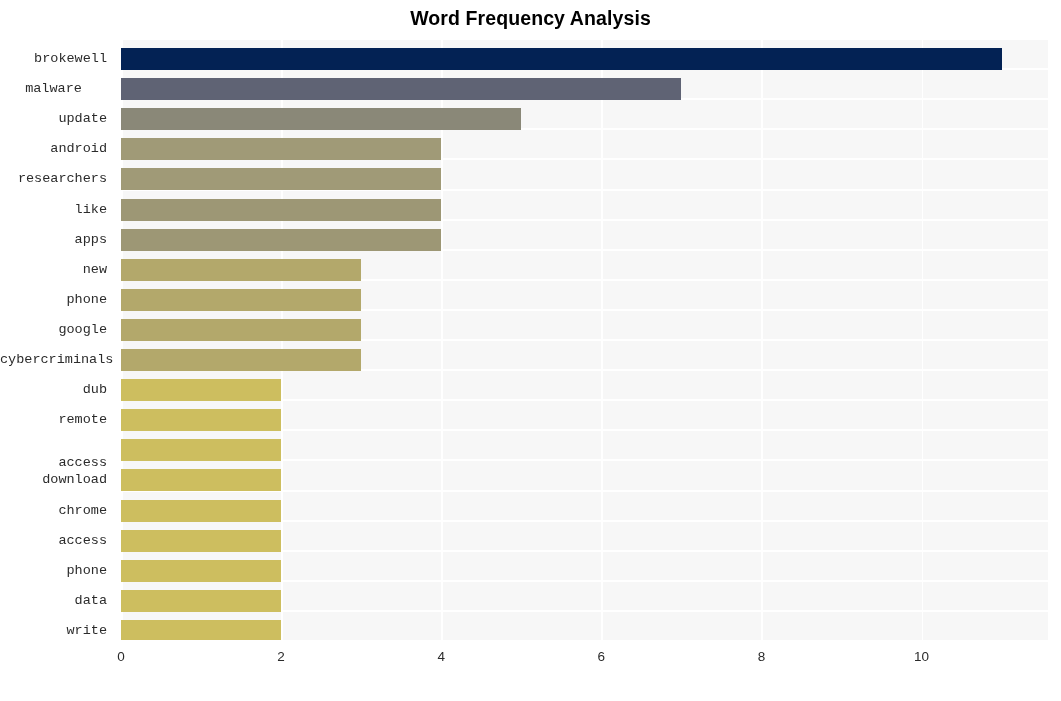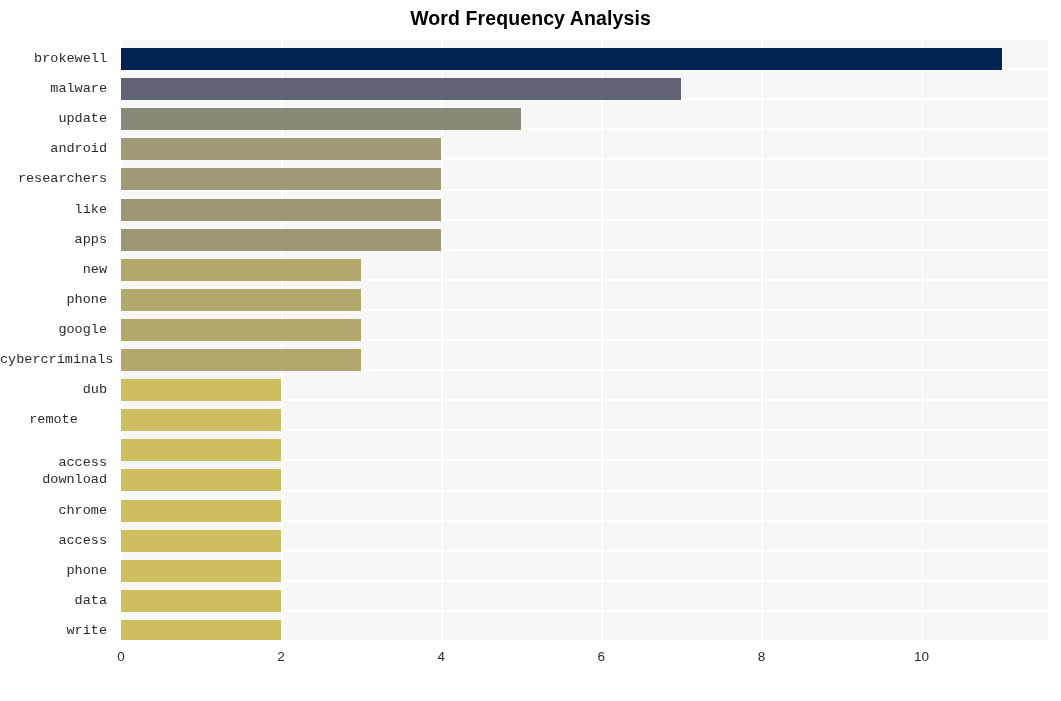--- a/index.html
+++ b/index.html
@@ -181,32 +181,32 @@
         <div class="bar" title="chrome: 2" style="top: 461.5px; width: 160.104px; background: rgb(205, 190, 95);"></div>
         <div class="bar" title="instal: 2" style="top: 491.6px; width: 160.104px; background: rgb(205, 190, 95);"></div>
         <div class="bar" title="device: 2" style="top: 521.7px; width: 160.104px; background: rgb(205, 190, 95);"></div>
         <div class="bar" title="data: 2" style="top: 551.8px; width: 160.104px; background: rgb(205, 190, 95);"></div>
         <div class="bar" title="write: 2" style="top: 581.9px; width: 160.104px; background: rgb(205, 190, 95);"></div>
       </div>
   </div>
 
   <div id="y-axis-labels">
       <div class="ytick" style="top: 13px; padding-right: 7px; box-sizing: border-box;">brokewell</div>
-      <div class="ytick" style="top: 43.1px; padding-right: 7px; box-sizing: border-box;">malware</div>
+      <div class="ytick" style="top: 43.1px; padding-right: 7px; box-sizing: border-box; text-align: center;">malware</div>
       <div class="ytick" style="top: 73.2px; padding-right: 7px; box-sizing: border-box;">update</div>
       <div class="ytick" style="top: 103.3px; padding-right: 7px; box-sizing: border-box;">android</div>
       <div class="ytick" style="top: 133.4px; padding-right: 7px; box-sizing: border-box;">researchers</div>
       <div class="ytick" style="top: 163.5px; padding-right: 7px; box-sizing: border-box;">like</div>
       <div class="ytick" style="top: 193.6px; padding-right: 7px; box-sizing: border-box;">apps</div>
       <div class="ytick" style="top: 223.7px; padding-right: 7px; box-sizing: border-box;">new</div>
       <div class="ytick" style="top: 253.8px; padding-right: 7px; box-sizing: border-box;">phone</div>
       <div class="ytick" style="top: 283.9px; padding-right: 7px; box-sizing: border-box;">google</div>
       <div class="ytick" style="top: 314px; padding-right: 7px; box-sizing: border-box;">cybercriminals</div>
       <div class="ytick" style="top: 344.1px; padding-right: 7px; box-sizing: border-box;">dub</div>
-      <div class="ytick" style="top: 374.2px; padding-right: 7px; box-sizing: border-box; text-align: center;">remote</div>
+      <div class="ytick" style="top: 374.2px; padding-right: 7px; box-sizing: border-box;">remote</div>
       <div class="ytick" style="top: 417px; padding-right: 7px; box-sizing: border-box; text-align: right;">access</div>
       <div class="ytick" style="top: 434.4px; padding-right: 7px; box-sizing: border-box;">download</div>
       <div class="ytick" style="top: 464.5px; padding-right: 7px; box-sizing: border-box;">chrome</div>
       <div class="ytick" style="top: 494.6px; padding-right: 7px; box-sizing: border-box;">access</div>
       <div class="ytick" style="top: 524.7px; padding-right: 7px; box-sizing: border-box;">phone</div>
       <div class="ytick" style="top: 554.8px; padding-right: 7px; box-sizing: border-box;">data</div>
       <div class="ytick" style="top: 584.9px; padding-right: 7px; box-sizing: border-box;">write</div>
     </div>
 
   <div id="x-axis-ticks">

